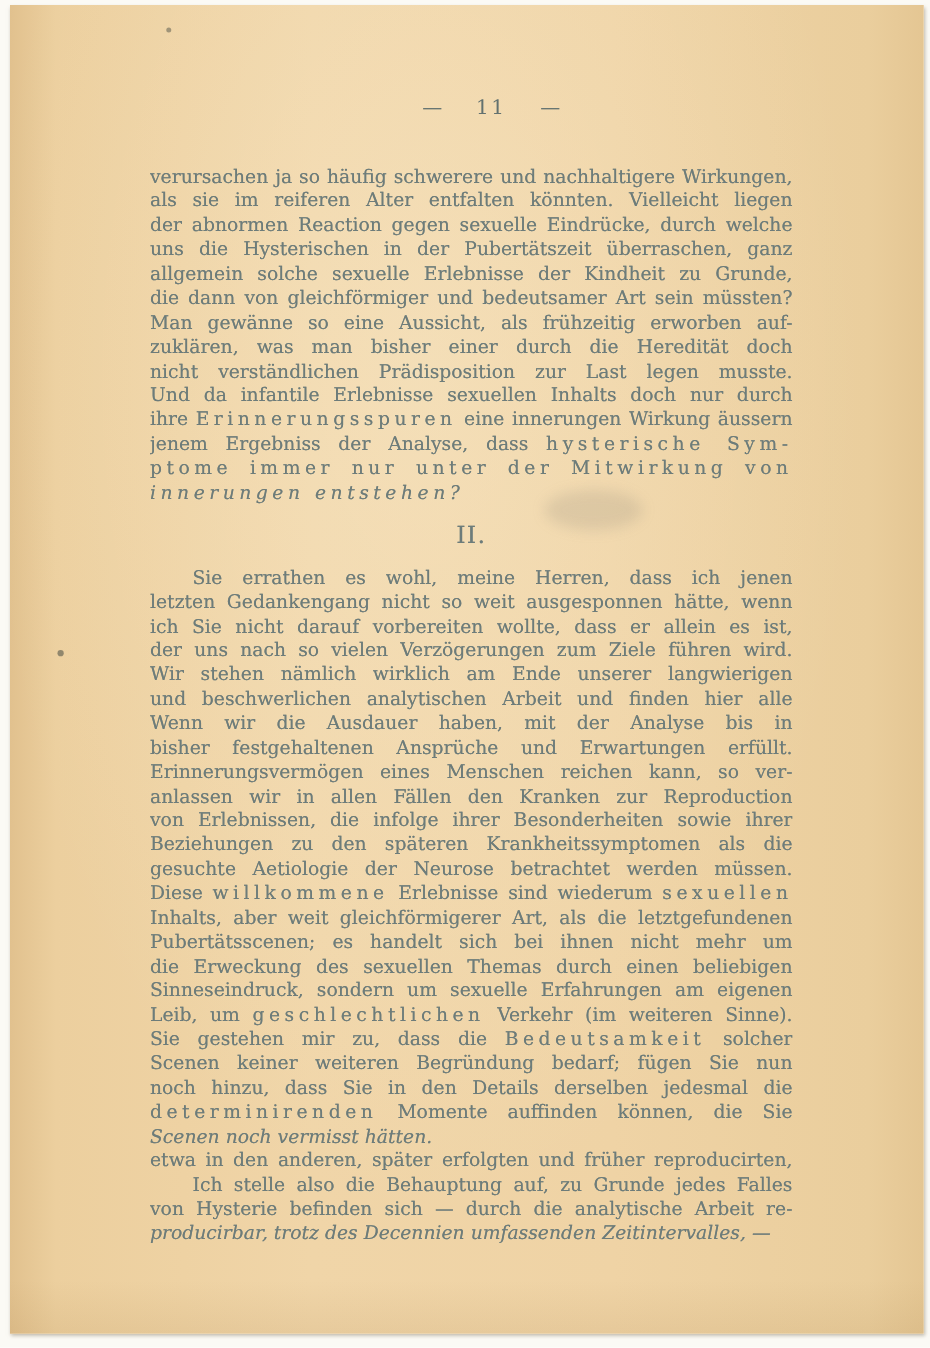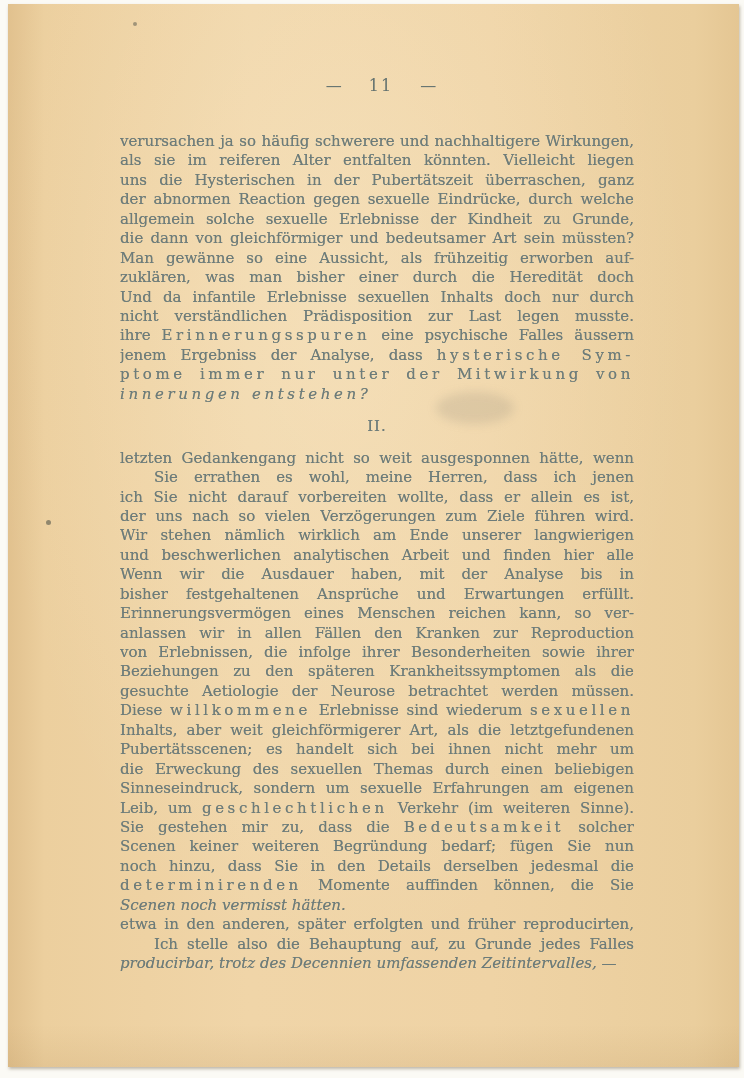--- a/index.html
+++ b/index.html
@@ -34,21 +34,21 @@
     width: 78px; height: 32px; border-radius: 50%;
     background: rgba(125,122,110,0.18);
     filter: blur(5px);
   }
   
   .content {
     position: absolute; left: 120px; top: 0; width: 514px;
     color: var(--ink, #6d7c7a);
   }
   .pagehead {
-    position: absolute; top: 76px; left: 4px; width: 514px;
+    position: absolute; top: 76px; left: 16px; width: 514px;
     text-align: center; font-size: 16px;
     color: #62716f;
   }
   .pagehead .pnum { margin: 0 27px; letter-spacing: 2px; }
   .textcol {
     position: absolute; top: 132px; left: 0; width: 514px;
     font-size: 15px;
     text-shadow: 0 0 0.5px rgba(109,124,122,0.75);
   }
   .line {
@@ -59,21 +59,21 @@
     max-height: 19.45px;
     overflow: hidden;
     white-space: normal;
   }
   .line.last { text-align-last: left; font-style: italic; -moz-text-align-last: left; }
   .line.indent { text-indent: 34px; }
   .sp { letter-spacing: 0.24em; }
   .heading {
     margin: 13px 0 13.5px;
     text-align: center;
-    font-size: 15px;
+    font-size: 19px;
     letter-spacing: 1px;
   }
 </style>
 </head>
 <body>
 
 <div class="scan">
   <div class="paper">
     <div class="speck s1"></div>
     <div class="speck s2"></div>
@@ -82,37 +82,37 @@
 
   <div class="content">
     <div class="pagehead">
       <span>—</span><span class="pnum">11</span><span>—</span>
     </div>
 
     <div class="textcol">
       <div class="para">
           <div class="line"><span>verursachen ja so häufig schwerere und nachhaltigere Wirkungen,</span></div>
           <div class="line"><span>als sie im reiferen Alter entfalten könnten. Vielleicht liegen</span></div>
+          <div class="line"><span>der abnormen Reaction gegen sexuelle Eindrücke, durch welche</span></div>
           <div class="line"><span>uns die Hysterischen in der Pubertätszeit überraschen, ganz</span></div>
-          <div class="line"><span>der abnormen Reaction gegen sexuelle Eindrücke, durch welche</span></div>
           <div class="line"><span>allgemein solche sexuelle Erlebnisse der Kindheit zu Grunde,</span></div>
           <div class="line"><span>die dann von gleichförmiger und bedeutsamer Art sein müssten?</span></div>
           <div class="line"><span>Man gewänne so eine Aussicht, als frühzeitig erworben auf-</span></div>
           <div class="line"><span>zuklären, was man bisher einer durch die Heredität doch</span></div>
+          <div class="line"><span>nicht verständlichen Prädisposition zur Last legen musste.</span></div>
           <div class="line"><span>Und da infantile Erlebnisse sexuellen Inhalts doch nur durch</span></div>
-          <div class="line"><span>nicht verständlichen Prädisposition zur Last legen musste.</span></div>
-          <div class="line"><span>ihre </span><span class="sp">Erinnerungsspuren</span><span> eine psychische Falles äussern</span></div>
+          <div class="line"><span>ihre </span><span class="sp">Erinnerungsspuren</span><span> eine innerungen Wirkung äussern</span></div>
           <div class="line"><span>jenem Ergebniss der Analyse, dass </span><span class="sp">hysterische Sym-</span></div>
           <div class="line"><span class="sp">ptome immer nur unter der Mitwirkung von Er-</span></div>
           <div class="line last"><span class="sp">innerungen entstehen?</span></div>
         </div>
       <div class="heading">II.</div>
       <div class="para">
+          <div class="line indent"><span>Sie errathen es wohl, meine Herren, dass ich jenen</span></div>
           <div class="line"><span>letzten Gedankengang nicht so weit ausgesponnen hätte, wenn</span></div>
-          <div class="line indent"><span>Sie errathen es wohl, meine Herren, dass ich jenen</span></div>
           <div class="line"><span>ich Sie nicht darauf vorbereiten wollte, dass er allein es ist,</span></div>
           <div class="line"><span>der uns nach so vielen Verzögerungen zum Ziele führen wird.</span></div>
           <div class="line"><span>Wir stehen nämlich wirklich am Ende unserer langwierigen</span></div>
           <div class="line"><span>und beschwerlichen analytischen Arbeit und finden hier alle</span></div>
           <div class="line"><span>Wenn wir die Ausdauer haben, mit der Analyse bis in</span></div>
           <div class="line"><span>bisher festgehaltenen Ansprüche und Erwartungen erfüllt.</span></div>
           <div class="line"><span>Erinnerungsvermögen eines Menschen reichen kann, so ver-</span></div>
           <div class="line"><span>anlassen wir in allen Fällen den Kranken zur Reproduction</span></div>
           <div class="line"><span>von Erlebnissen, die infolge ihrer Besonderheiten sowie ihrer</span></div>
           <div class="line"><span>Beziehungen zu den späteren Krankheitssymptomen als die</span></div>
@@ -125,17 +125,18 @@
           <div class="line"><span>Leib, um </span><span class="sp">geschlechtlichen</span><span> Verkehr (im weiteren Sinne).</span></div>
           <div class="line"><span>Sie gestehen mir zu, dass die </span><span class="sp">Bedeutsamkeit</span><span> solcher</span></div>
           <div class="line"><span>Scenen keiner weiteren Begründung bedarf; fügen Sie nun</span></div>
           <div class="line"><span>noch hinzu, dass Sie in den Details derselben jedesmal die</span></div>
           <div class="line"><span class="sp">determinirenden</span><span> Momente auffinden können, die Sie</span></div>
           <div class="line last"><span>Scenen noch vermisst hätten.</span></div>
           <div class="line"><span>etwa in den anderen, später erfolgten und früher reproducirten,</span></div>
         </div>
       <div class="para">
           <div class="line indent"><span>Ich stelle also die Behauptung auf, zu Grunde jedes Falles</span></div>
+          <div class="line"><span>von Hysterie befinden sich — durch die analytische Arbeit re-</span></div>
           <div class="line last"><span>producirbar, trotz des Decennien umfassenden Zeitintervalles, —</span></div>
         </div>
     </div>
   </div>
 </div>
 
 </body></html>

